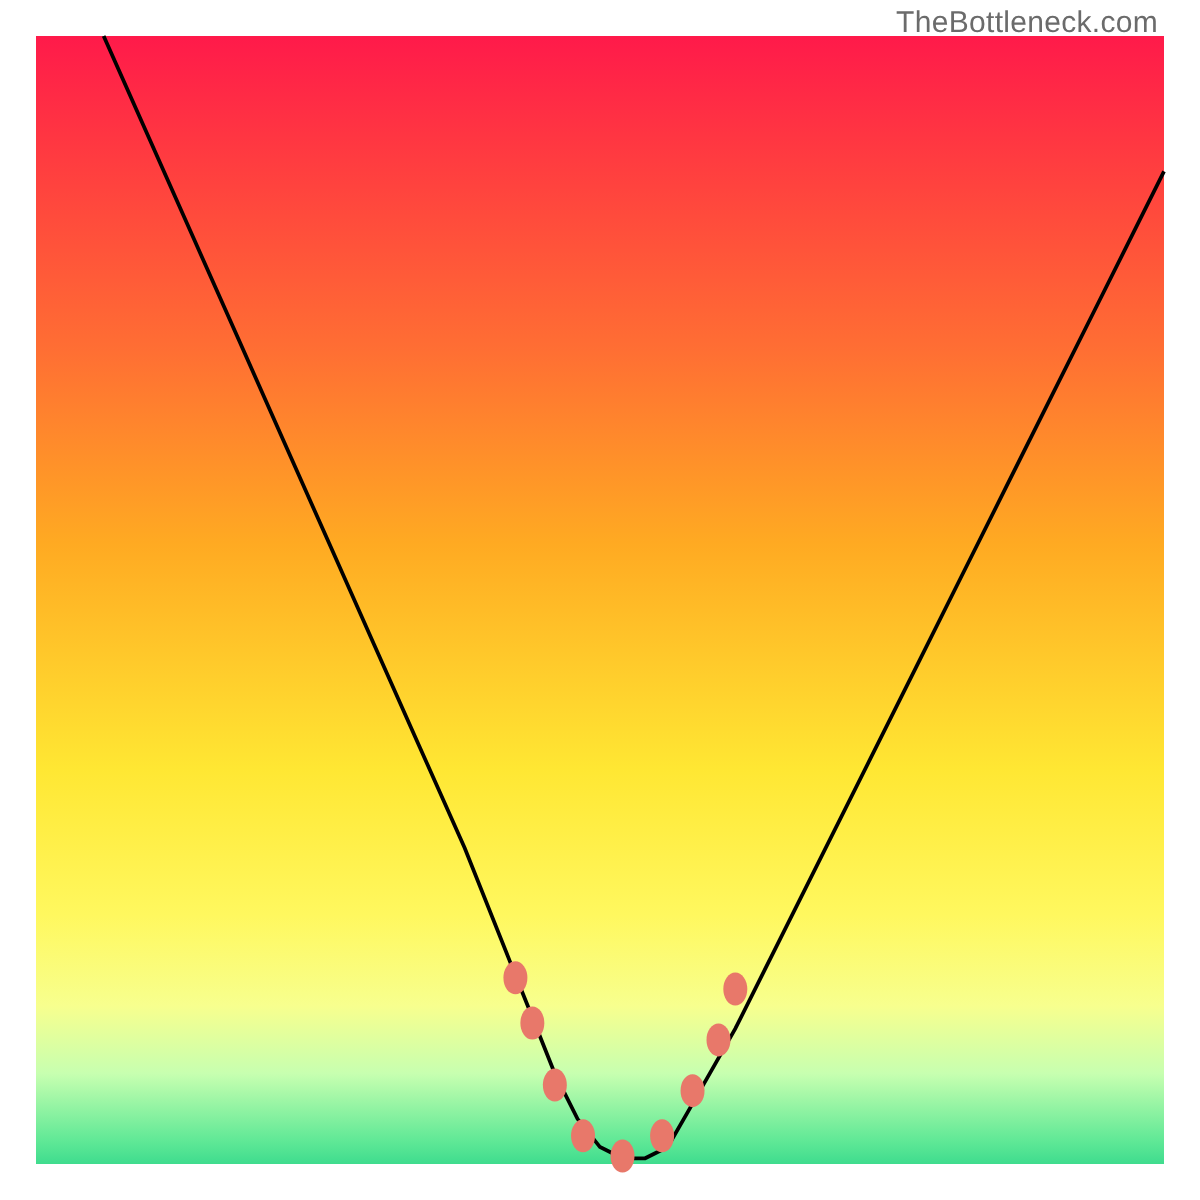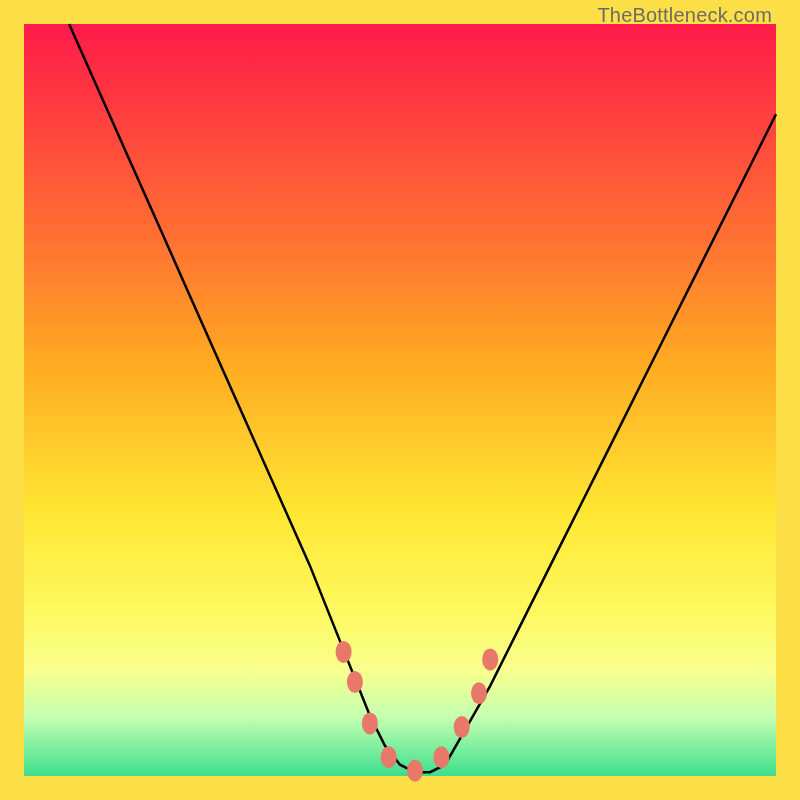--- a/index.html
+++ b/index.html
@@ -7,21 +7,21 @@
     padding: 0;
     width: 800px;
     height: 800px;
     overflow: hidden;
     background: #000;
     font-family: Arial, Helvetica, sans-serif;
   }
   .outer {
     width: 800px;
     height: 800px;
-    background: #fde047;
+    background: #ffffff;
     position: relative;
   }
   .plot {
     position: absolute;
     left: 24px;
     top: 24px;
     width: 752px;
     height: 752px;
     background: linear-gradient(to bottom,
       #ff1a4a 0%,

